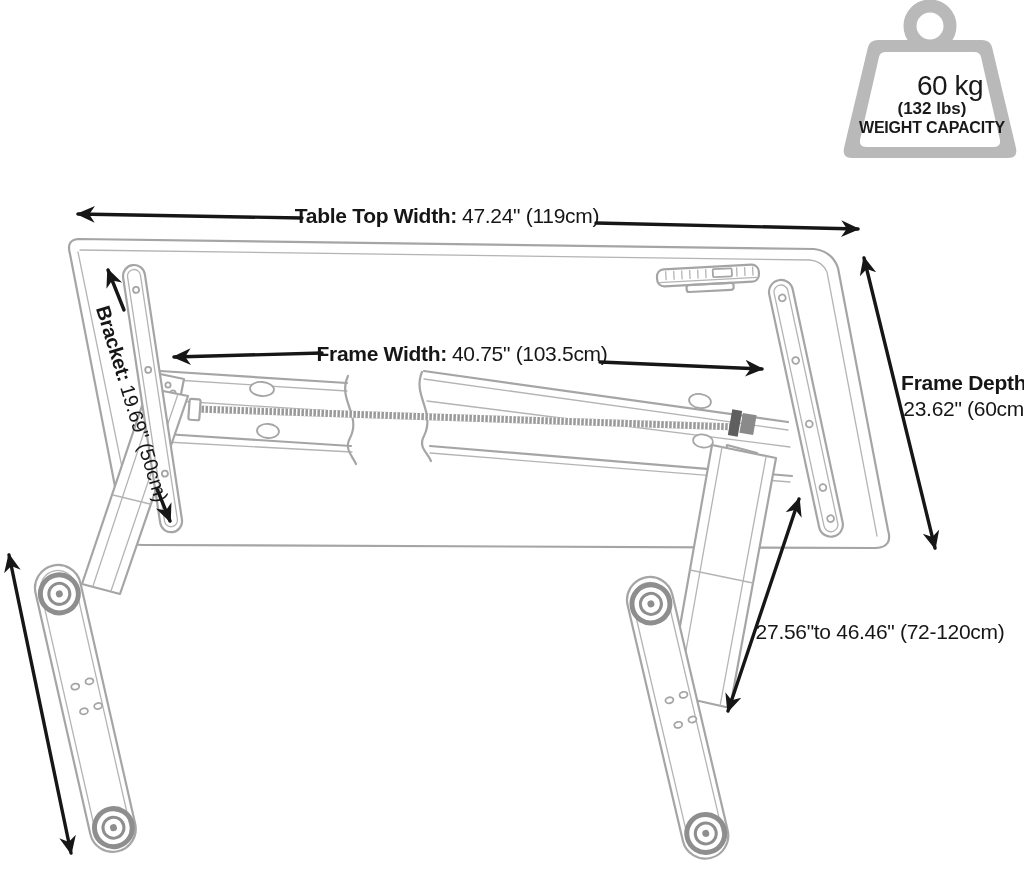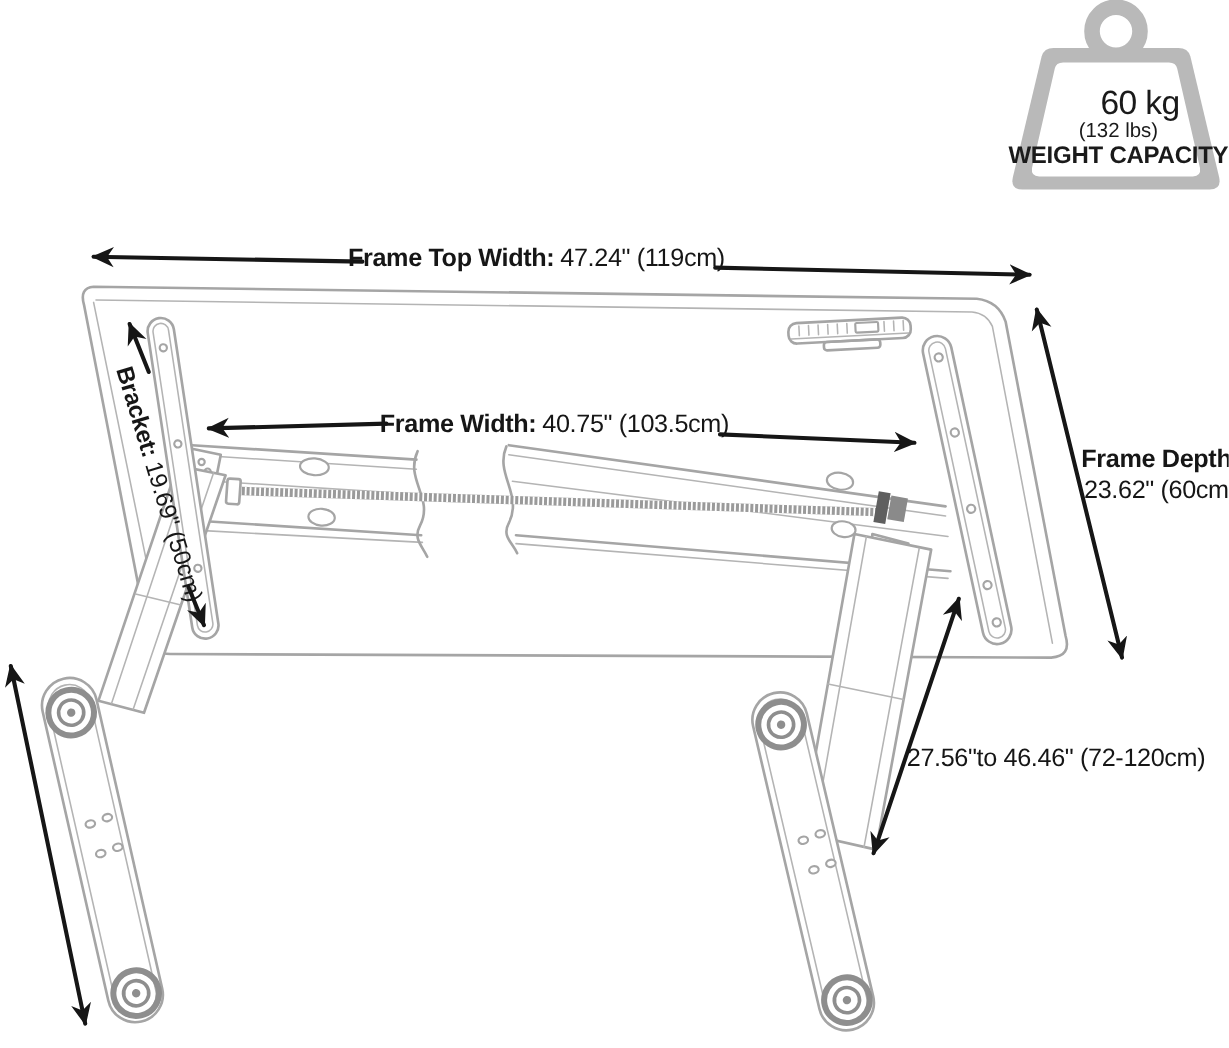--- a/index.html
+++ b/index.html
@@ -35,22 +35,22 @@
   
   .dim-text{position:absolute;color:var(--dimension-ink);white-space:nowrap;
             font-size:21px;letter-spacing:-0.3px;}
   .dim-text .lbl{font-weight:700;}
   .dim-text .val{font-weight:400;margin-left:5px;}
   .center-xy{transform:translate(-50%,-50%);}
   .two-line{text-align:center;line-height:26px;}
   .bracket-rot{transform-origin:0 0;transform:rotate(73deg);font-size:20px;}
   .wt-text{position:absolute;color:#1a1a1a;white-space:nowrap;transform:translateX(-50%);}
   .wt-main{font-size:28px;font-weight:500;letter-spacing:-0.5px;}
-  .wt-sub{font-size:17px;font-weight:400;}
-  .wt-cap{font-size:20px;font-weight:700;letter-spacing:-0.2px;}
+  .wt-sub{font-size:17px;font-weight:700;}
+  .wt-cap{font-size:16px;font-weight:700;letter-spacing:-0.2px;}
 </style>
 </head>
 <body>
 
 <div id="stage">
 
 <svg width="1024" height="873" viewBox="0 0 1024 873">
   <defs>
     <marker id="ah" viewBox="0 0 10 10" refX="9" refY="5" markerWidth="5.5" markerHeight="5.5" orient="auto-start-reverse">
       <path class="arrowhead" d="M0,0.5 L10,5 L0,9.5 L3,5 Z"></path>
@@ -210,21 +210,21 @@
   <g>
     <line class="dim" x1="108" y1="270" x2="124" y2="310" marker-start="url(#ah)"></line>
     <line class="dim" x1="157" y1="489" x2="170" y2="521" marker-end="url(#ah)"></line>
   </g>
   <g>
     <line class="dim" x1="9" y1="555" x2="71" y2="853" marker-start="url(#ah)" marker-end="url(#ah)"></line>
   </g>
 </svg>
 
 <div class="dim-text center-xy" style="left:447px;top:216px;">
-  <span class="lbl">Frame Top Width:</span><span class="val">47.24" (119cm)</span>
+  <span class="lbl">Table Top Width:</span><span class="val">47.24" (119cm)</span>
 </div>
 
 <div class="dim-text center-xy" style="left:462px;top:354px;">
   <span class="lbl">Frame Width:</span><span class="val">40.75" (103.5cm)</span>
 </div>
 
 <div class="dim-text center-xy two-line" style="left:967px;top:396px;">
   <div class="lbl">Frame Depth:</div>
   <div class="val" style="margin-left:0;">23.62" (60cm)</div>
 </div>

